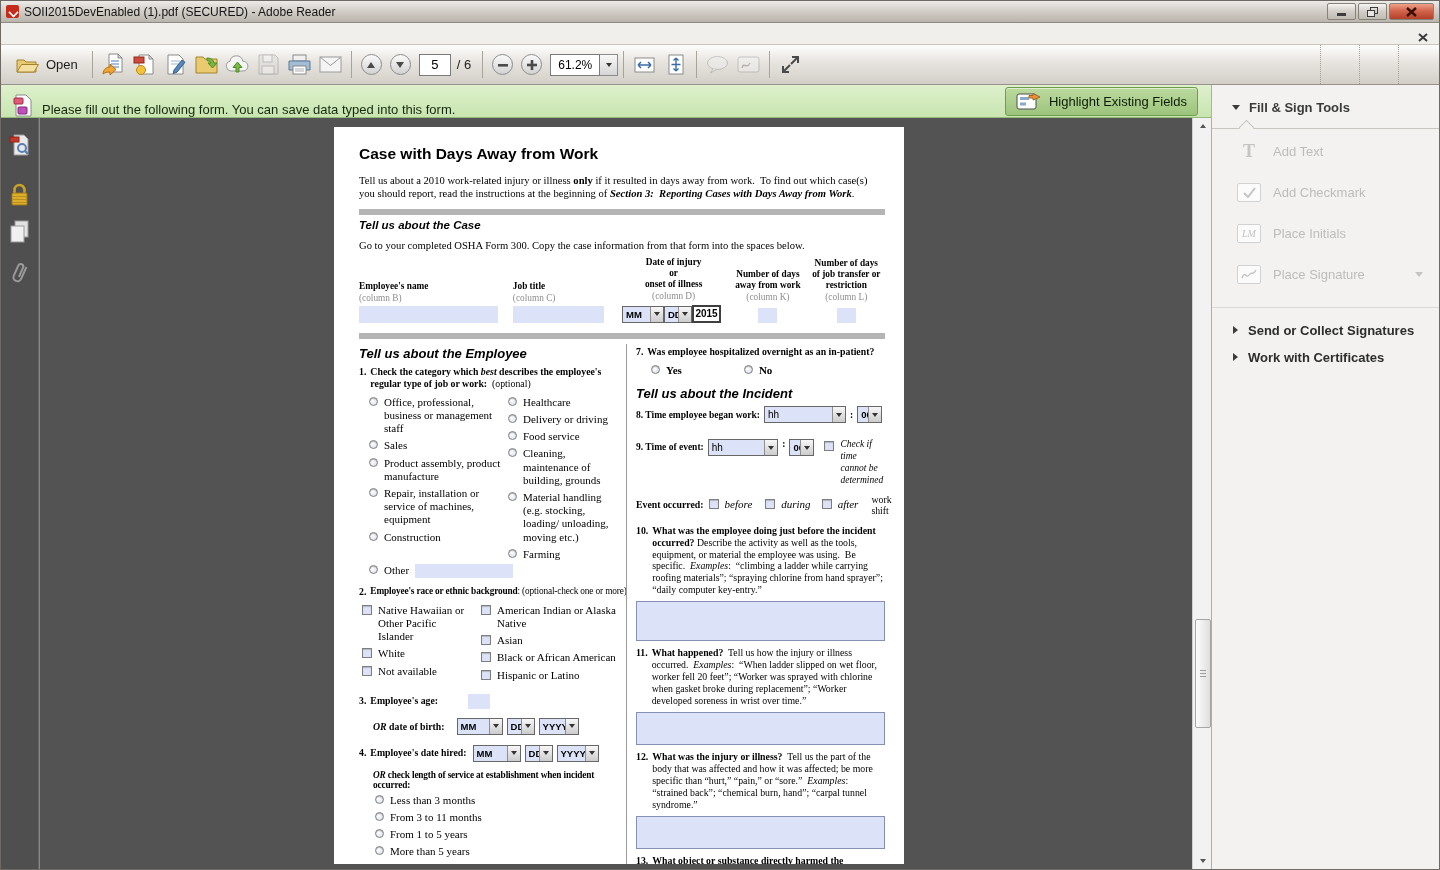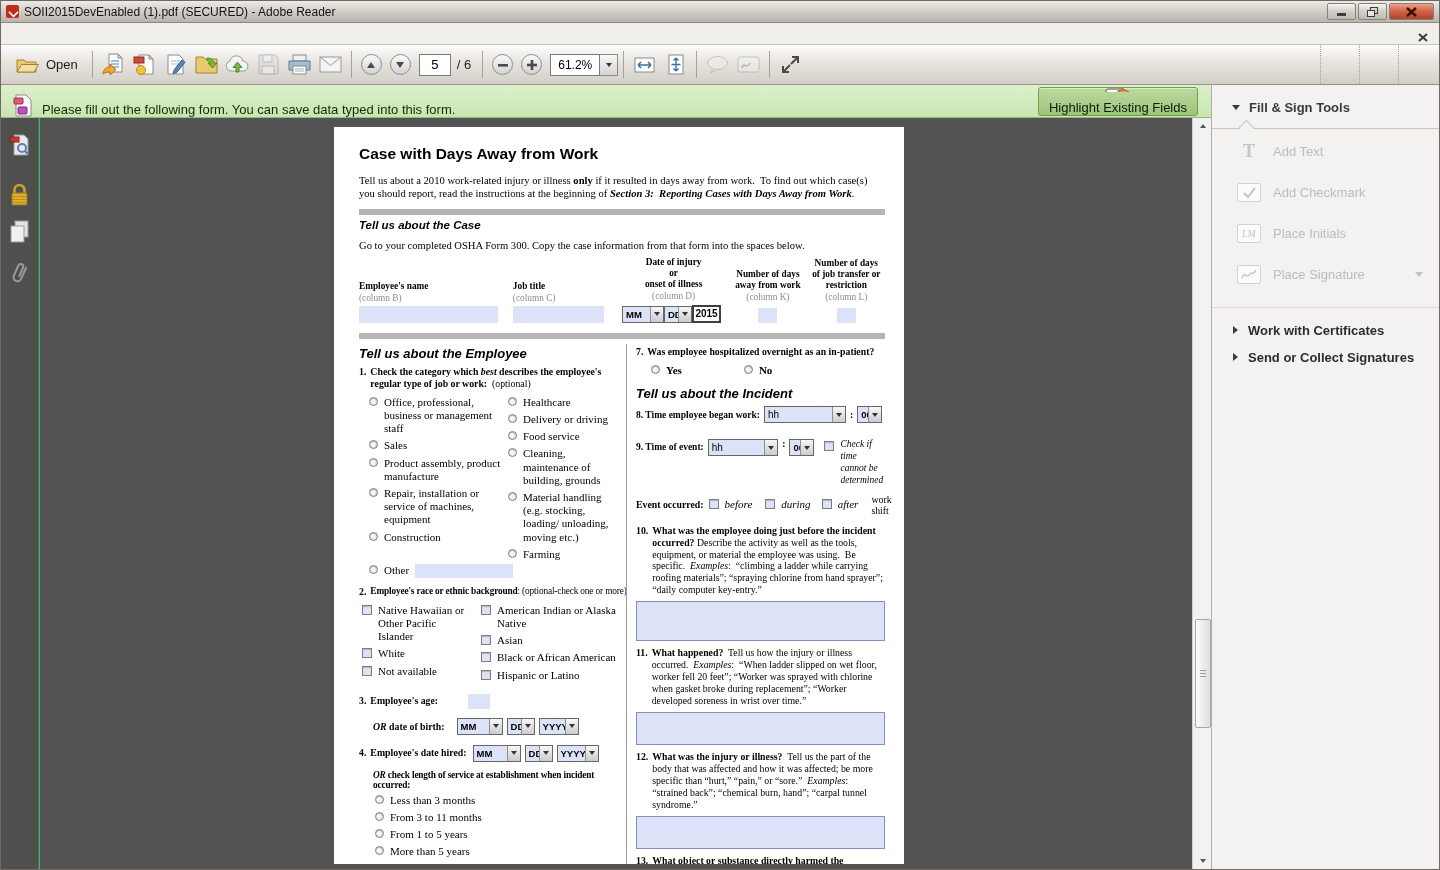--- a/index.html
+++ b/index.html
@@ -51,21 +51,21 @@
   .tb-tab + .tb-tab { border-left:1px dotted #a39e96; }
 
   
   .notifbar { position:absolute; top:84px; left:0; width:1212px; height:33px;
     background:linear-gradient(#def0cc,#c8e5b0); border-bottom:1px solid #96b77c;
     display:flex; align-items:flex-end; padding-left:12px; }
   .notif-text { font-size:13px; color:#17290c; margin-left:10px; }
   .hl-btn { position:absolute; right:15px; top:2px; height:29px; padding:0 10px;
     display:flex; align-items:center; gap:8px; background:linear-gradient(#bcda9f,#9cc47c);
     border:1px solid #6f9e4d; border-radius:3px; box-shadow:inset 0 1px 0 rgba(255,255,255,.5);
-    font-size:13px; color:#0d1c06;flex-direction:column; }
+    font-size:13px; color:#0d1c06; }
 
   
   .main { position:absolute; top:117px; left:0; width:1212px; bottom:0; background:#22c55e; }
   .sidebar { position:absolute; left:0; top:0; width:38px; bottom:0; background:#4f4f4f;
     border-right:1px solid #646464; display:flex; flex-direction:column; align-items:center; padding-top:13px; }
   .sb-icon { width:28px; height:28px; display:flex; align-items:center; justify-content:center; }
   .docarea { position:absolute; left:39px; top:0; right:21px; bottom:0; background:#535353; }
 
   
   .vscroll { position:absolute; right:0; top:0; width:21px; bottom:0; background:#f2f2f2; border-left:1px solid #cfcfcf; }
@@ -790,22 +790,22 @@
           </span>
         </span>
       <span>Place Signature</span>
       <span class="rp-dd"></span>
     </div>
 
     <div class="rp-div"></div>
     <div>
         <div class="rp-section">
     <span class="tri-right"></span>
-    <span>Work with Certificates</span>
+    <span>Send or Collect Signatures</span>
   </div>
         <div class="rp-section">
     <span class="tri-right"></span>
-    <span>Send or Collect Signatures</span>
+    <span>Work with Certificates</span>
   </div>
       </div>
   </div>
 
 </div>
 
 </body></html>

